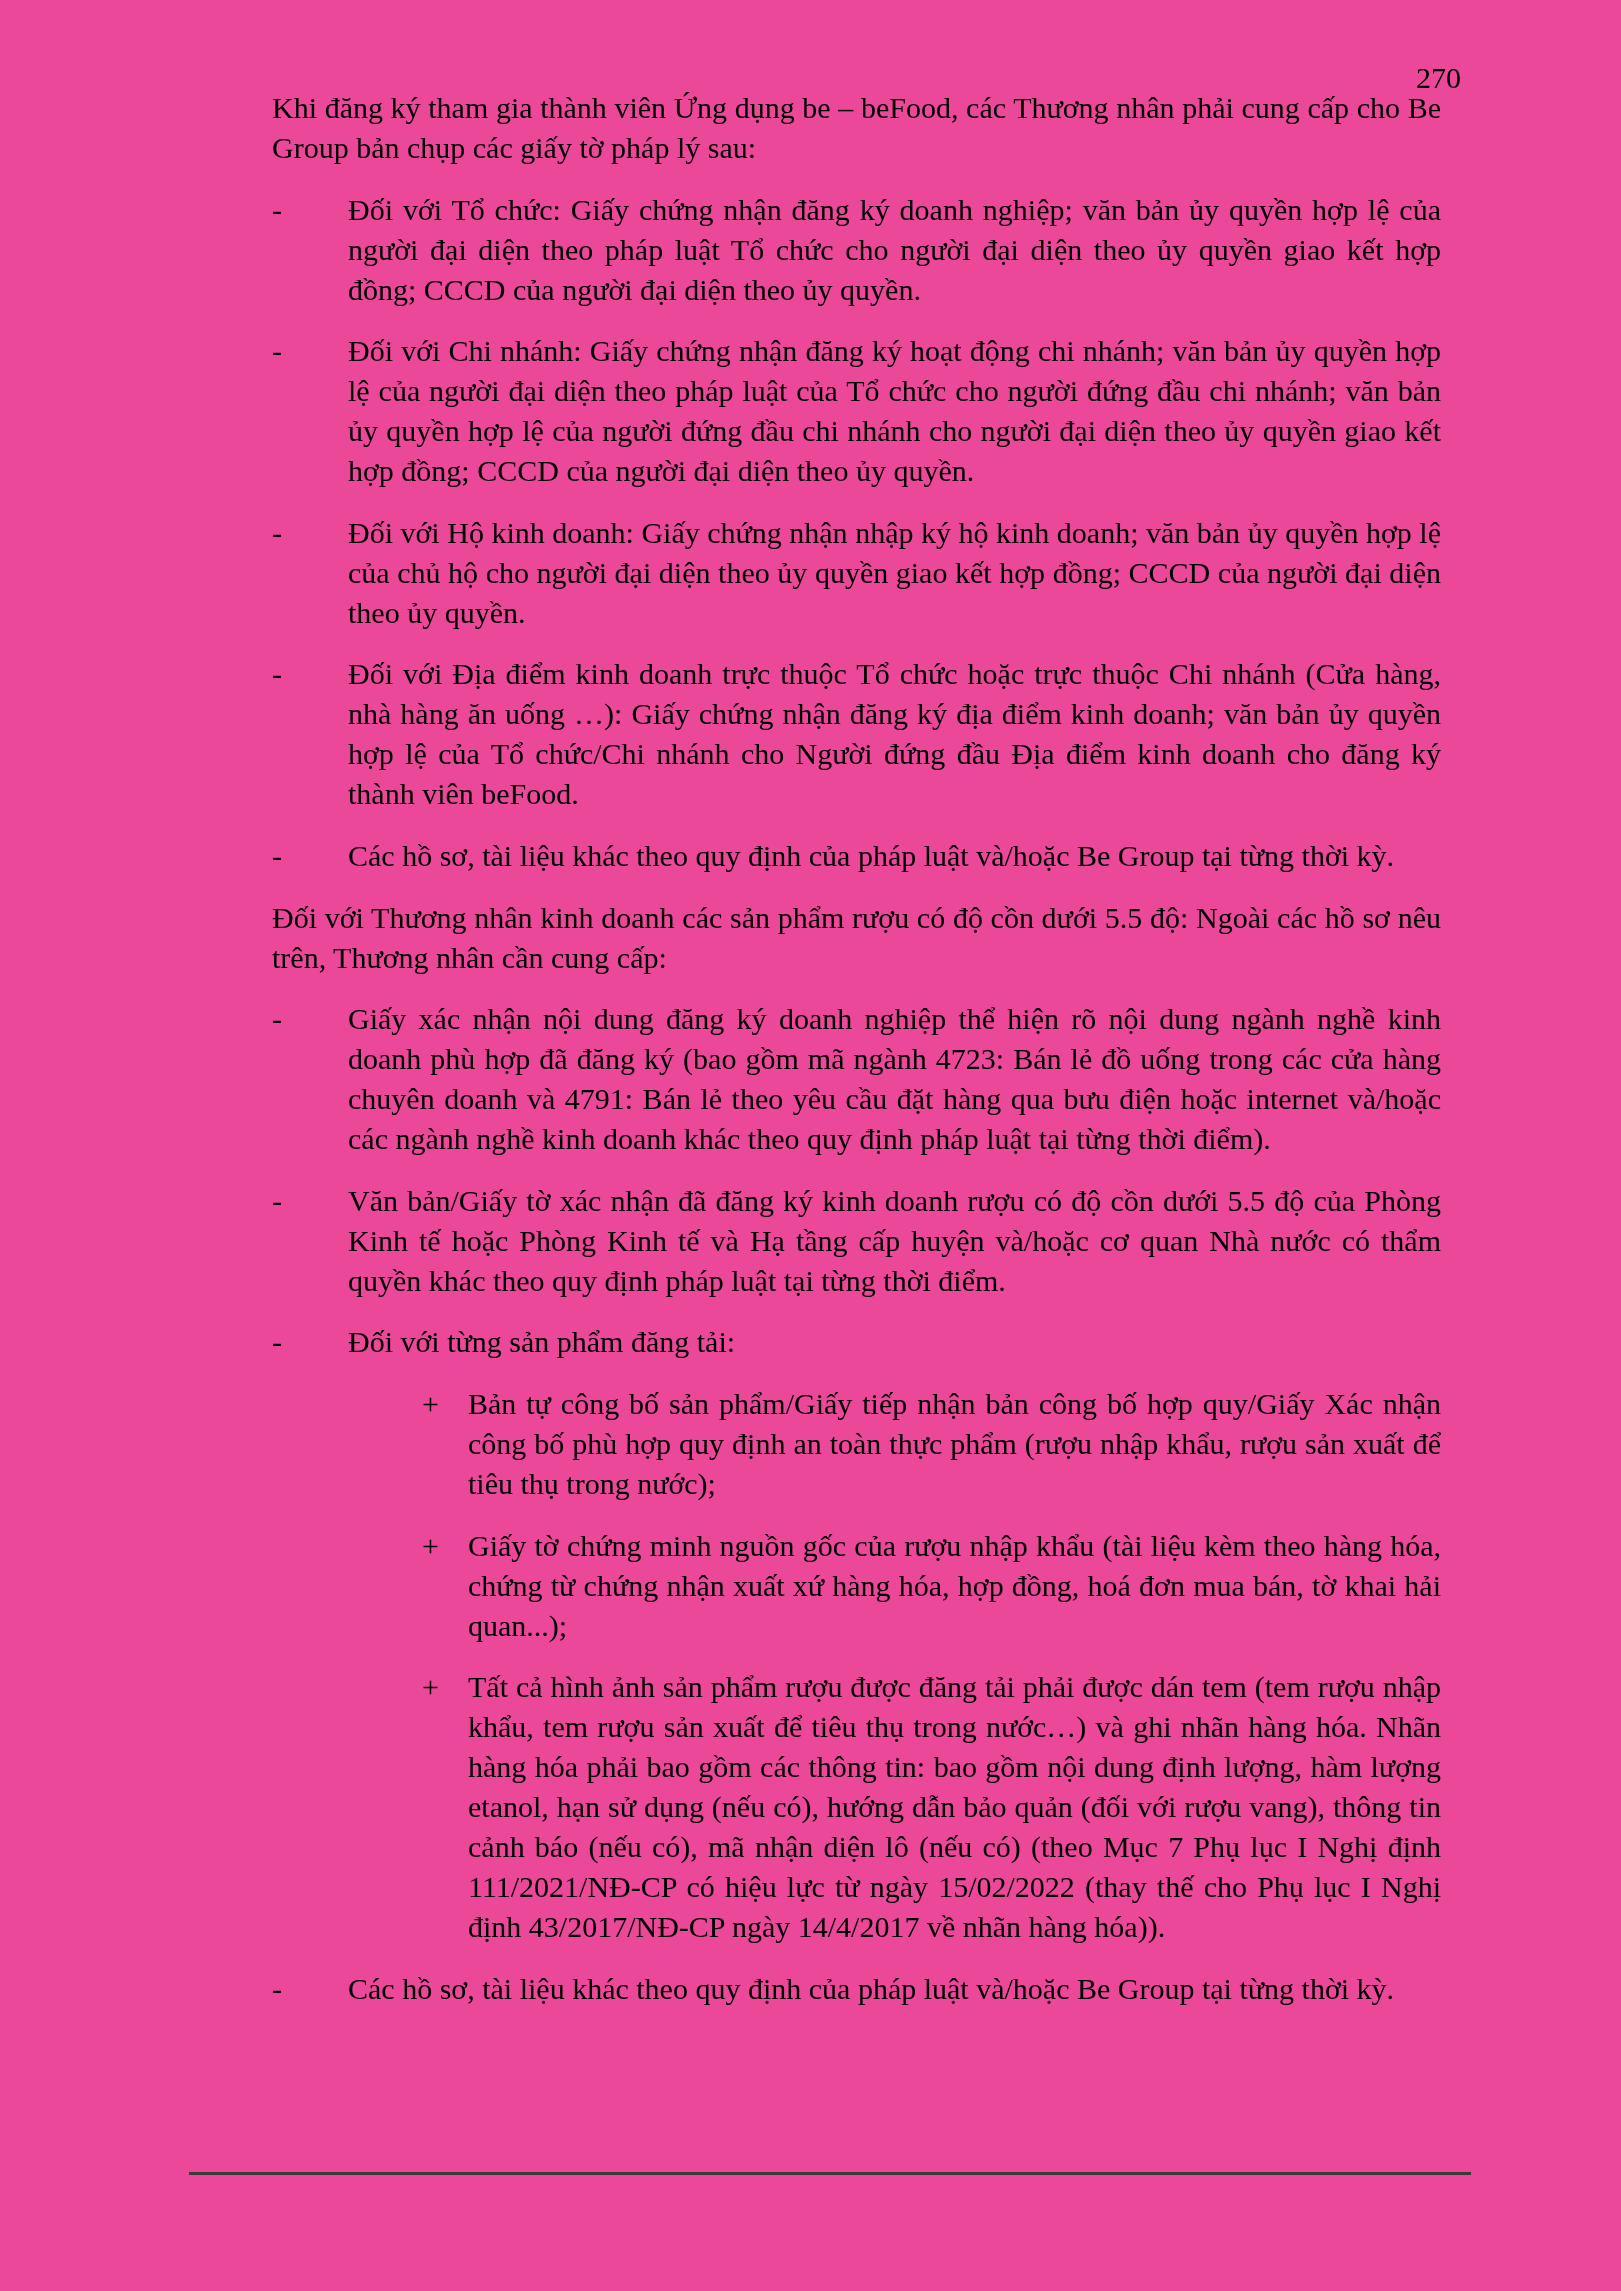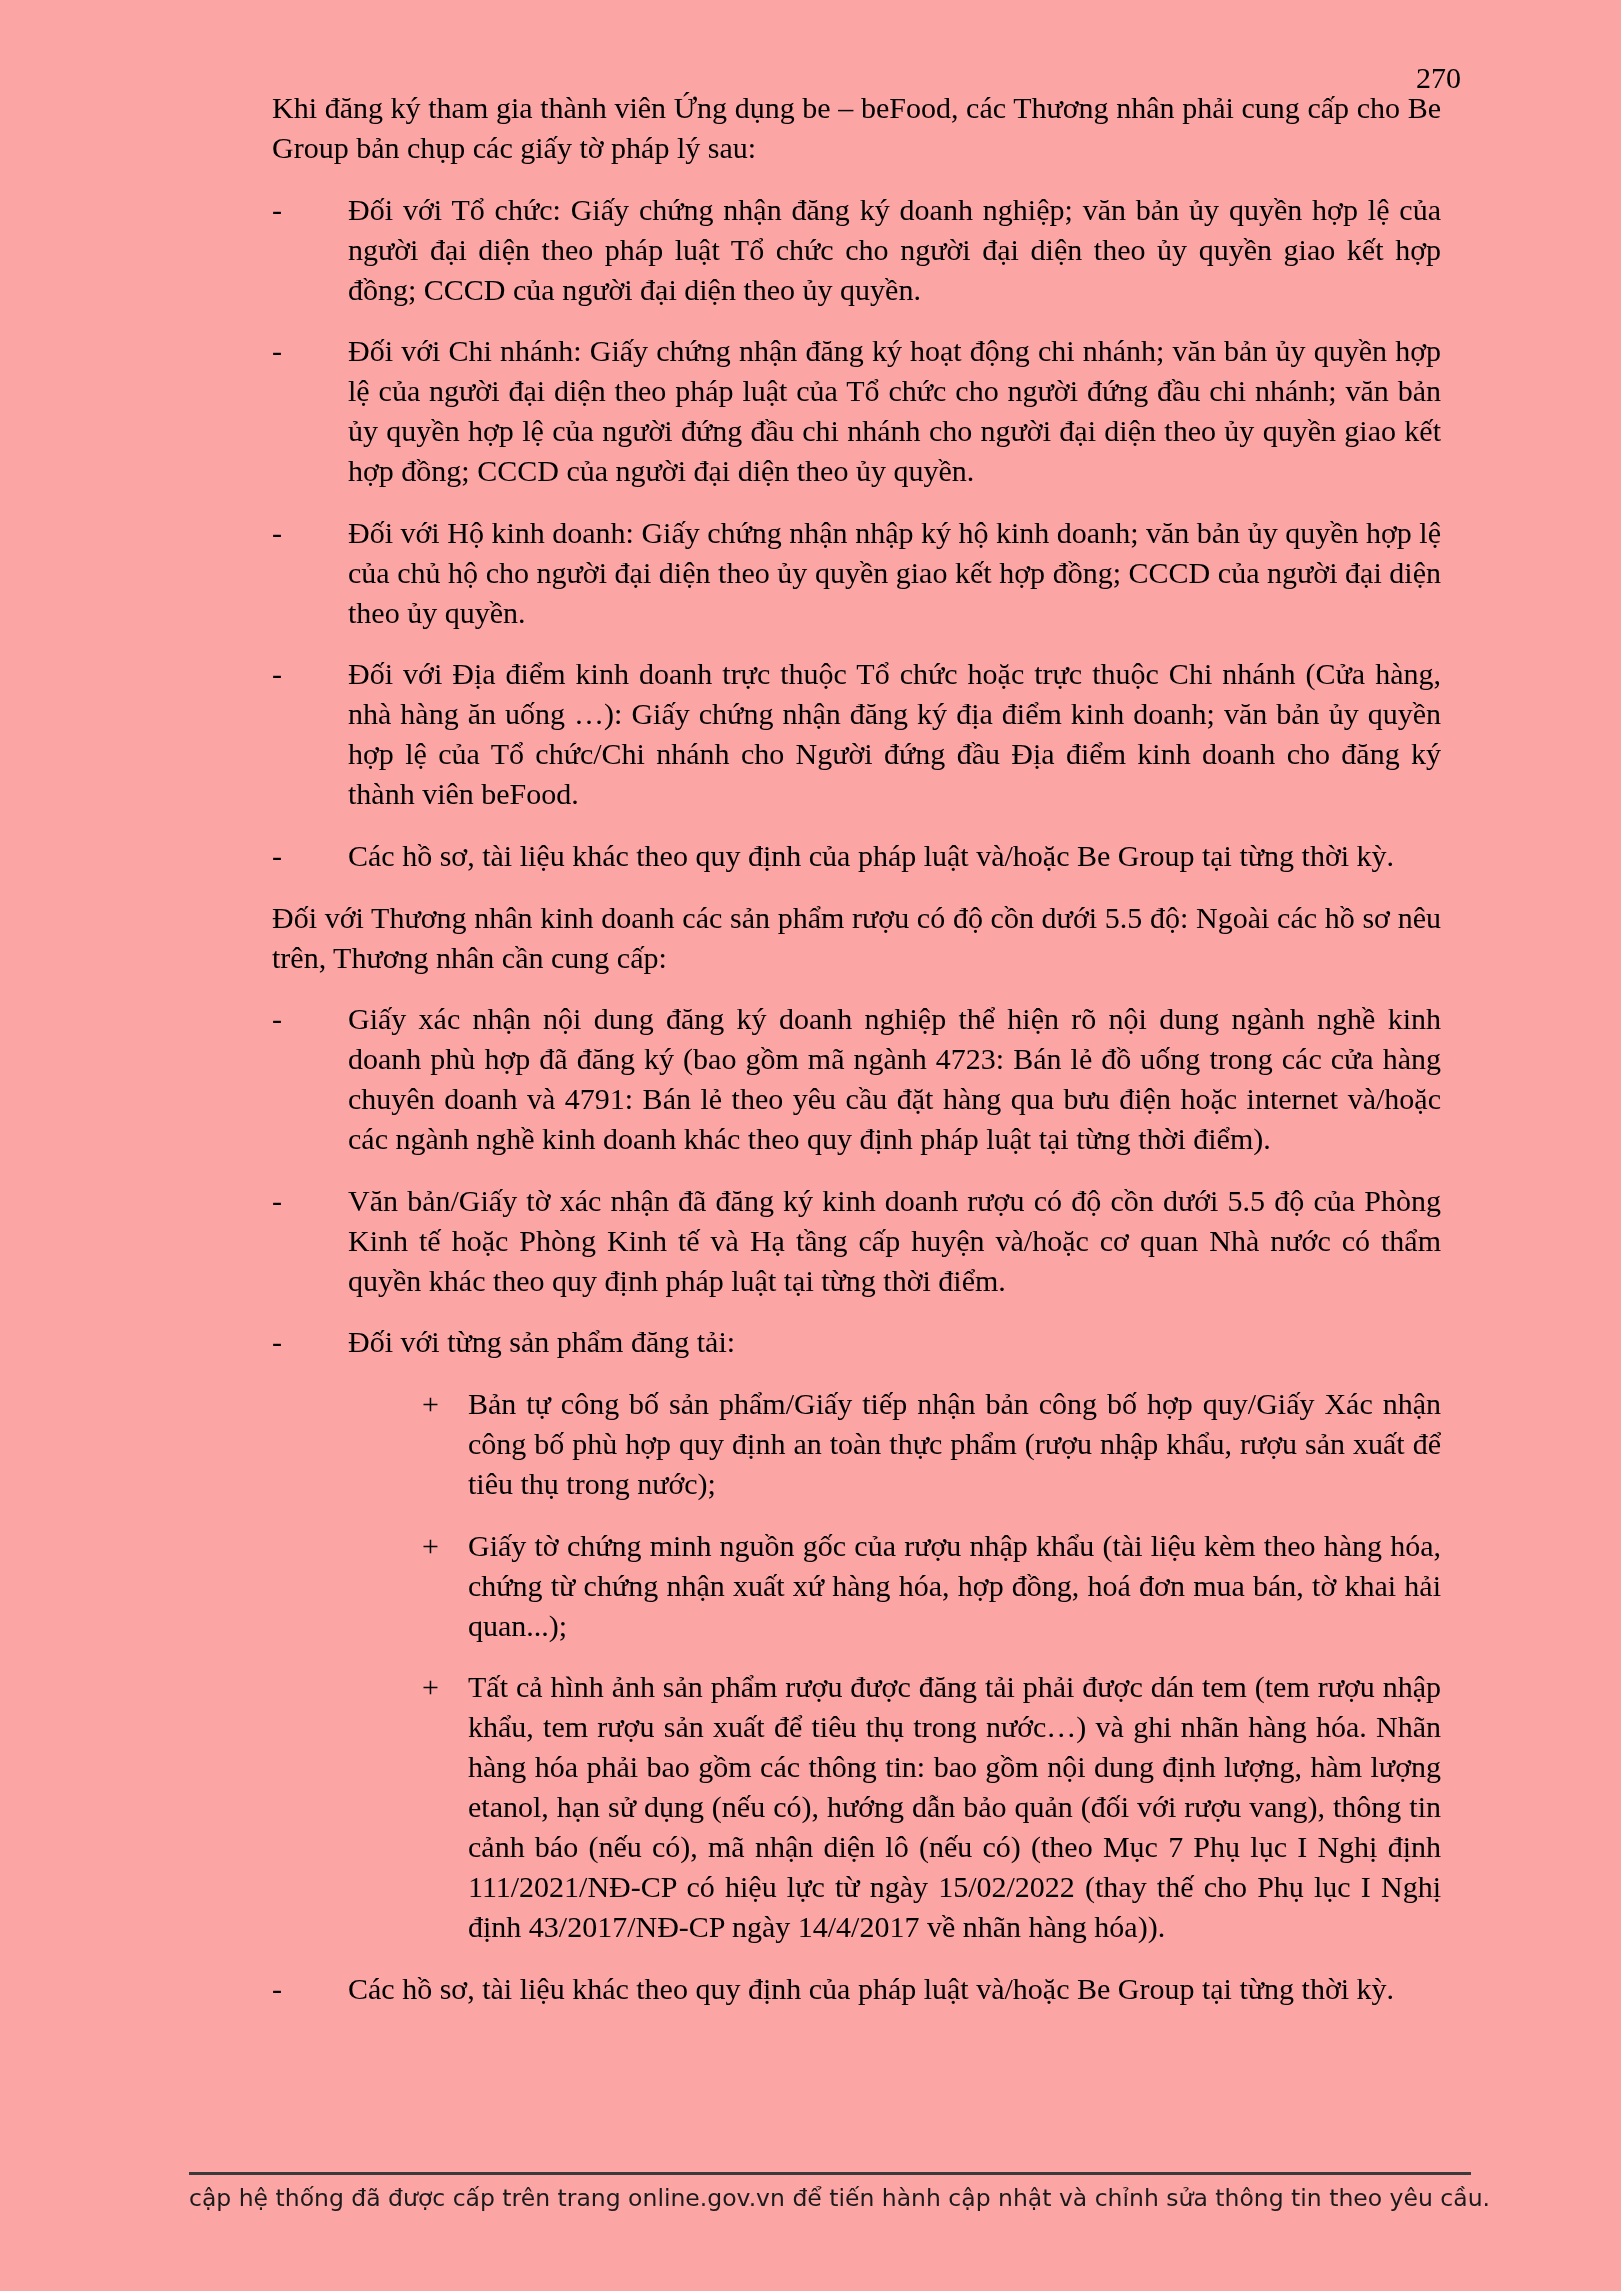--- a/index.html
+++ b/index.html
@@ -4,21 +4,21 @@
 <style>
   html, body {
     margin: 0;
     padding: 0;
     background: #ffffff;
   }
   .page {
     position: relative;
     width: 1621px;
     height: 2292px;
-    background: #fca5a5;
+    background: #ec4899;
     color: #000000;
     font-family: "Liberation Serif", "DejaVu Serif", serif;
     overflow: hidden;
   }
   .page-number {
     position: absolute;
     top: 59px;
     left: 1416px;
     font-size: 30px;
     line-height: 37px;
@@ -134,17 +134,16 @@
     </div>
 
     <div class="li l1">
       <span class="marker">-</span>
       <div class="li-text">Các hồ sơ, tài liệu khác theo quy định của pháp luật và/hoặc Be Group tại từng thời kỳ.</div>
     </div>
 
   </div>
 
   <div class="footer">
-    <div class="fline">cập hệ thống đã được cấp trên trang online.gov.vn để tiến hành cập nhật và chỉnh sửa thông tin theo yêu cầu.</div>
   </div>
 
 </div>
 
 
 </body></html>

